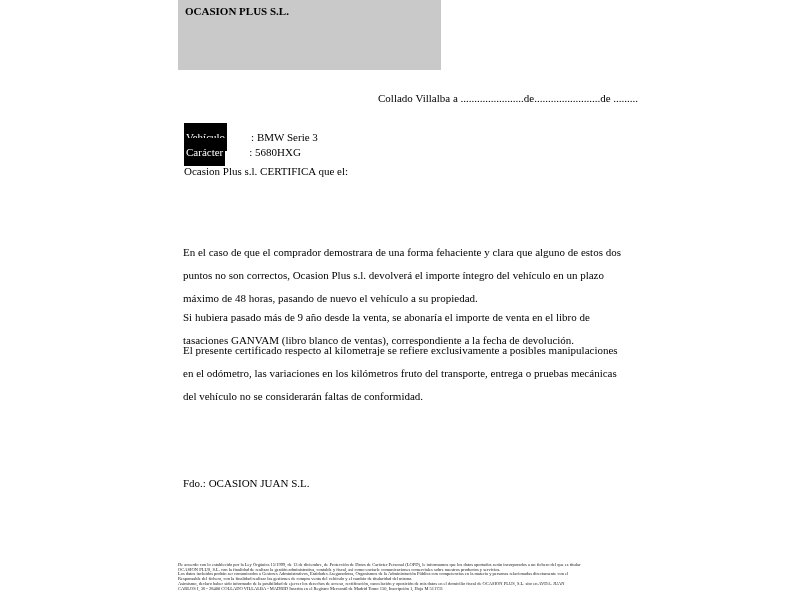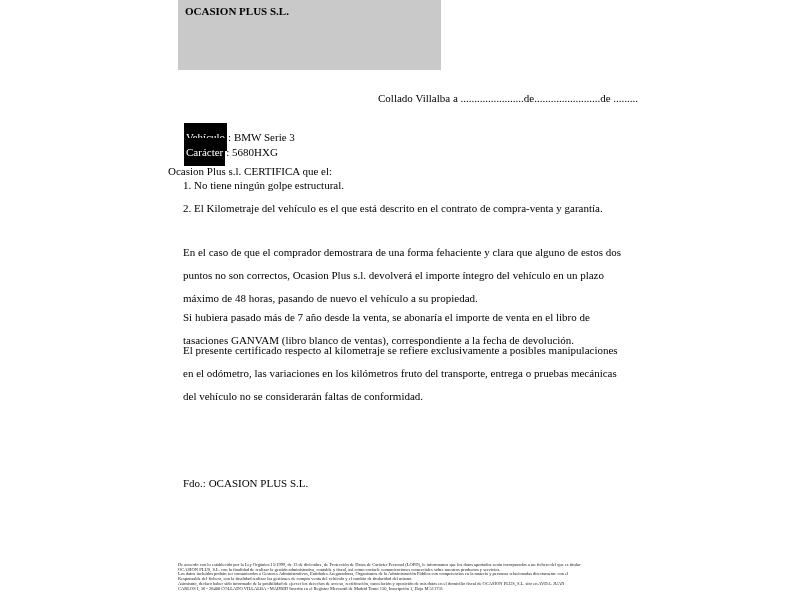--- a/index.html
+++ b/index.html
@@ -30,38 +30,38 @@
   }
   .dateline {
     position: absolute;
     left: 378px;
     top: 92px;
     font-size: 11px;
     white-space: nowrap;
   }
   .certline {
     position: absolute;
-    left: 168px;
+    left: 184px;
     top: 117px;
     font-size: 11px;
     white-space: nowrap;
     margin-top: 48px;
   }
   .vehline {
     position: absolute;
     left: 184px;
     font-size: 11px;
     white-space: nowrap;
   }
   .inv {
     background: #000000;
     color: #ffffff;
     padding: 8px 2px;
   }
-  .vehval { margin-left: 1px; }
+  .vehval { margin-left: 24px; }
   .pt {
     position: absolute;
     left: 183px;
     font-size: 11px;
     white-space: nowrap;
   }
   .para {
     position: absolute;
     left: 183px;
     width: 442px;
@@ -103,28 +103,26 @@
   <div class="certline">Ocasion Plus s.l. CERTIFICA que el:</div>
 
   <div class="vehline" style="top:131px">
     <span class="inv">Vehículo</span><span class="vehval">: BMW Serie 3</span>
   </div>
 
   <div class="vehline" style="top:146px">
     <span class="inv">Carácter</span><span class="vehval">: 5680HXG</span>
   </div>
 
-  <div class="pt" style="top:179px">1. No tiene ningún golpe estructural.</div>
-  <div class="pt" style="top:202px">2. El Kilometraje del vehículo es el que está descrito en el contrato de compra-venta y garantía.</div>
 
   <div class="para" style="top:241px">En el caso de que el comprador demostrara de una forma fehaciente y clara que alguno de estos dos puntos no son correctos, Ocasion Plus s.l. devolverá el importe íntegro del vehículo en un plazo máximo de 48 horas, pasando de nuevo el vehículo a su propiedad.</div>
-  <div class="para" style="top:306px">Si hubiera pasado más de 7 año desde la venta, se abonaría el importe de venta en el libro de tasaciones GANVAM (libro blanco de ventas), correspondiente a la fecha de devolución.</div>
+  <div class="para" style="top:306px">Si hubiera pasado más de 9 año desde la venta, se abonaría el importe de venta en el libro de tasaciones GANVAM (libro blanco de ventas), correspondiente a la fecha de devolución.</div>
   <div class="para" style="top:339px">El presente certificado respecto al kilometraje se refiere exclusivamente a posibles manipulaciones en el odómetro, las variaciones en los kilómetros fruto del transporte, entrega o pruebas mecánicas del vehículo no se considerarán faltas de conformidad.</div>
 
-  <div class="sig">Fdo.: OCASION PLUS S.L.</div>
+  <div class="sig">Fdo.: OCASION JUAN S.L.</div>
 
   <div class="legal">
     <div class="legal-line">De acuerdo con lo establecido por la Ley Orgánica 15/1999, de 13 de diciembre, de Protección de Datos de Carácter Personal (LOPD), le informamos que los datos aportados serán incorporados a un fichero del que es titular</div>
     <div class="legal-line">OCASION PLUS, S.L. con la finalidad de realizar la gestión administrativa, contable y fiscal, así como enviarle comunicaciones comerciales sobre nuestros productos y servicios.</div>
     <div class="legal-line">Los datos incluidos podrán ser comunicados a Gestores Administrativos, Entidades Aseguradoras, Organismos de la Administración Pública con competencias en la materia y personas relacionadas directamente con el</div>
     <div class="legal-line">Responsable del fichero, con la finalidad realizar las gestiones de compra venta del vehículo y el cambio de titularidad del mismo.</div>
     <div class="legal-line">Asimismo, declaro haber sido informado de la posibilidad de ejercer los derechos de acceso, rectificación, cancelación y oposición de mis datos en el domicilio fiscal de OCASIÓN PLUS, S.L. sito en AVDA. JUAN</div>
     <div class="legal-line">CARLOS I, 36 - 28400 COLLADO VILLALBA - MADRID Inscrita en el Registro Mercantil de Madrid Tomo 150, Inscripción 1, Hoja M 511731</div>
   </div>
 

